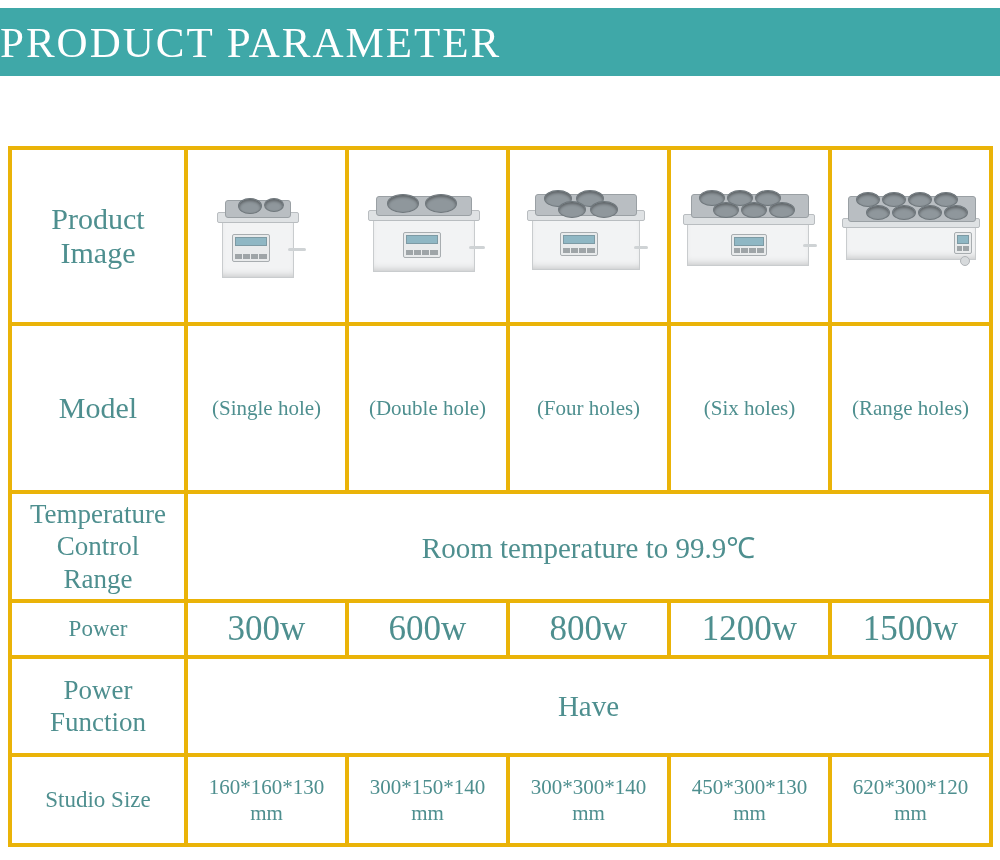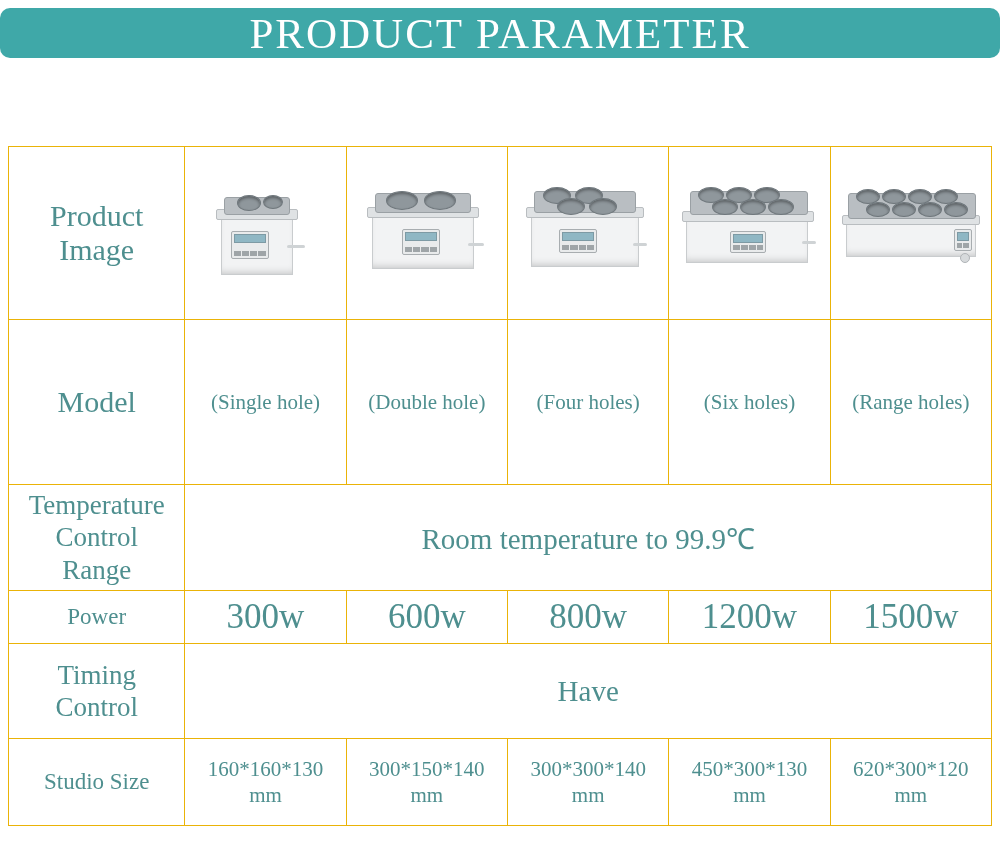--- a/index.html
+++ b/index.html
@@ -19,26 +19,25 @@
     width: 1000px;
     height: 860px;
     background: #ffffff;
   }
   
   .banner {
     position: absolute;
     left: 0;
     top: 8px;
     width: 1000px;
-    height: 50px;
+    height: 68px;
     background: #3fa8a8;
     display: flex;
     align-items: center;
-    justify-content: center;
-    border-radius: 10px;
+    justify-content: flex-start;
   }
   .banner-title {
     color: #ffffff;
     font-family: "Liberation Serif", serif;
     font-size: 43px;
     letter-spacing: 2px;
     font-weight: normal;
   }
   
   .table-wrap {
@@ -47,21 +46,21 @@
     top: 146px;
     width: 984px;
   }
   table.param {
     border-collapse: collapse;
     width: 984px;
     table-layout: fixed;
     color: #4a8b8b;
   }
   table.param td {
-    border: 1px solid #eab308;
+    border: 4px solid #eab308;
     text-align: center;
     vertical-align: middle;
     font-family: "Liberation Serif", serif;
     color: #4e8f8f;
   }
   .col-label { width: 176px; }
   .col-item  { width: 161px; }
 
   .row-label {
     font-size: 30px;
@@ -336,21 +335,21 @@
         <td class="cell-value">300w</td>
         <td class="cell-value">600w</td>
         <td class="cell-value">800w</td>
         <td class="cell-value">1200w</td>
         <td class="cell-value">1500w</td>
       </tr>
 
 
 
       <tr class="timing-row">
-        <td class="row-label small">Timing Control</td>
+        <td class="row-label small">Power Function</td>
         <td class="cell-span" colspan="5">Have</td>
       </tr>
 
       <tr class="size-row">
         <td class="row-label med">Studio Size</td>
         <td class="cell-value small">160*160*130 mm</td>
         <td class="cell-value small">300*150*140 mm</td>
         <td class="cell-value small">300*300*140 mm</td>
         <td class="cell-value small">450*300*130 mm</td>
         <td class="cell-value small">620*300*120 mm</td>

